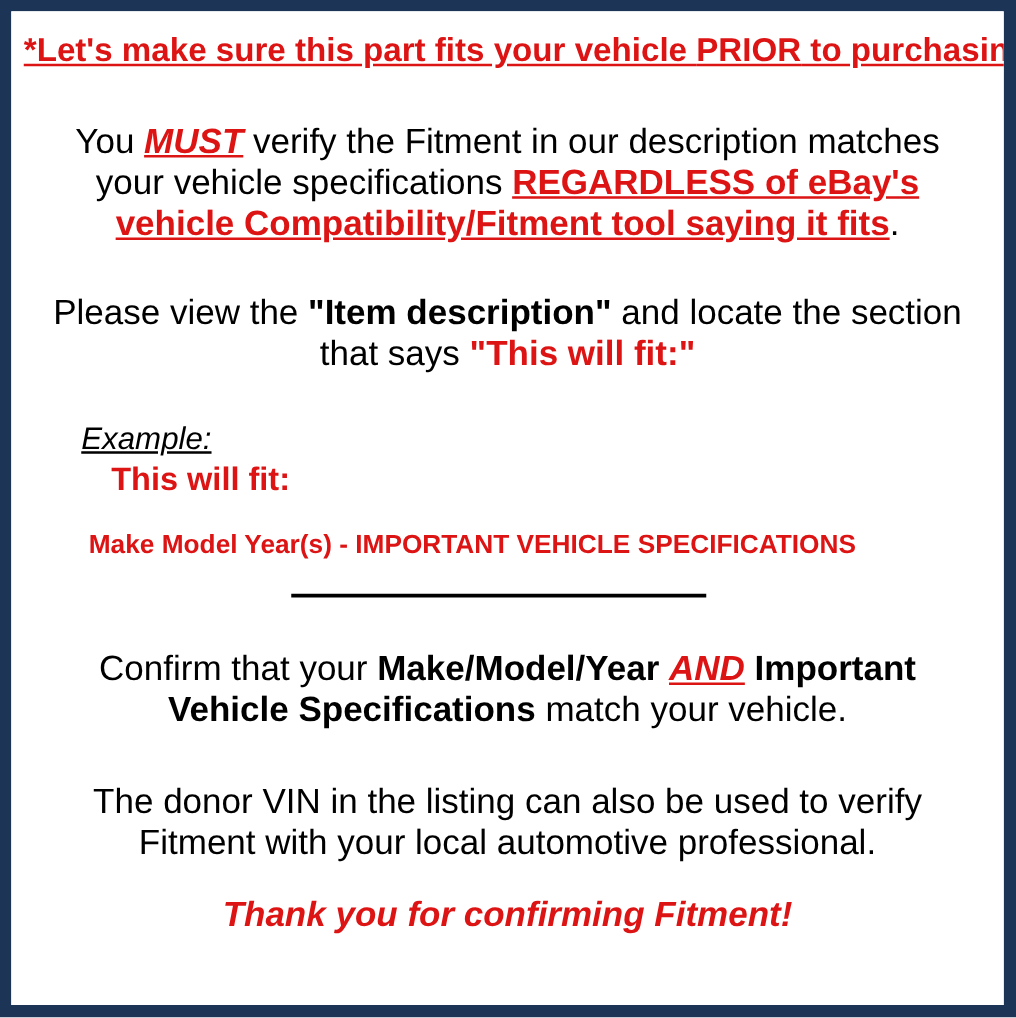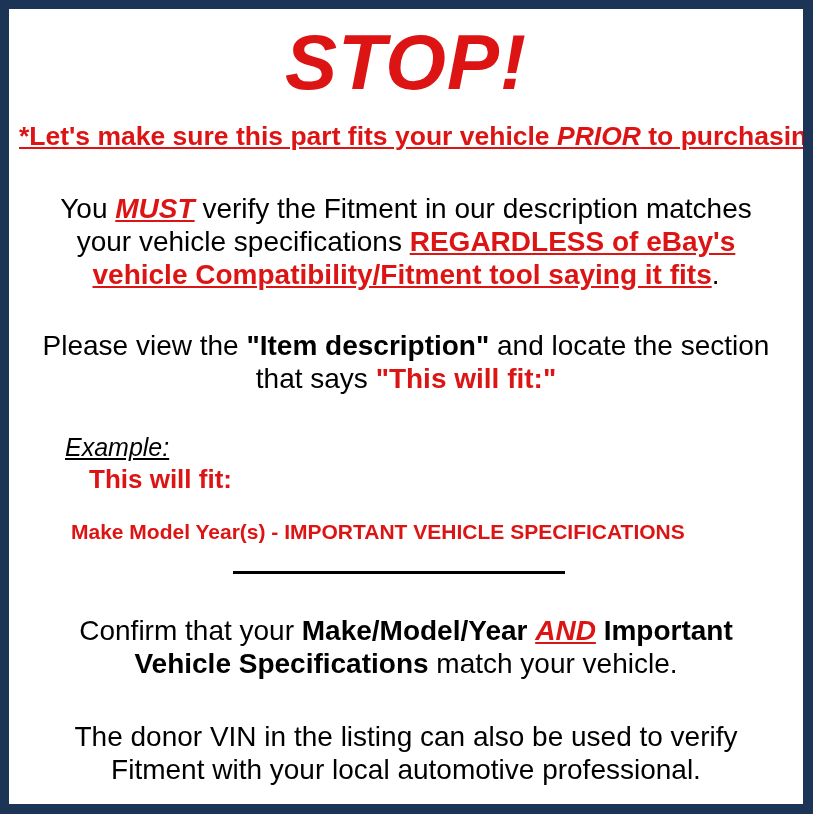--- a/index.html
+++ b/index.html
@@ -31,21 +31,21 @@
     height: 100%;
     background: #ffffff;
     box-sizing: border-box;
     padding: 0 10px;
   }
 
   
   .red   { color: #dd1414; }
   .black { color: #000000; }
   .b     { font-weight: bold; }
-  .i     { font-style: italic; }
+  .i     { }
   .bu    { font-weight: bold; text-decoration: underline; }
   .biu   { font-weight: bold; font-style: italic; text-decoration: underline; }
 
   
   .stop-title {
     text-align: center;
     color: #dd1414;
     font-weight: bold;
     font-style: italic;
     font-size: 78px;
@@ -137,21 +137,20 @@
     padding-top: 25px;
     white-space: nowrap;
   }
 </style>
 </head>
 <body>
 
 <div class="notice">
   <div class="inner">
 
-    <div class="stop-title">STOP!</div>
 
     <div class="subhead">
       <span class="seg">*Let's make sure this part fits your vehicle </span><span class="seg i">PRIOR</span><span class="seg"> to purchasing*</span>
     </div>
 
     <div class="para para-verify">
       <span class="black">You </span><span class="red biu">MUST</span><span class="black"> verify the Fitment in our description matches your vehicle specifications </span><span class="red bu">REGARDLESS of eBay's vehicle Compatibility/Fitment tool saying it fits</span><span class="black">.</span>
     </div>
 
     <div class="para para-view">

